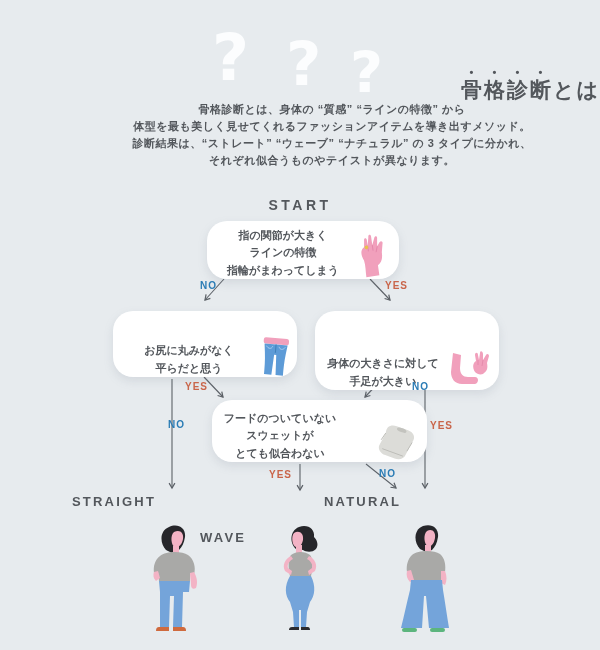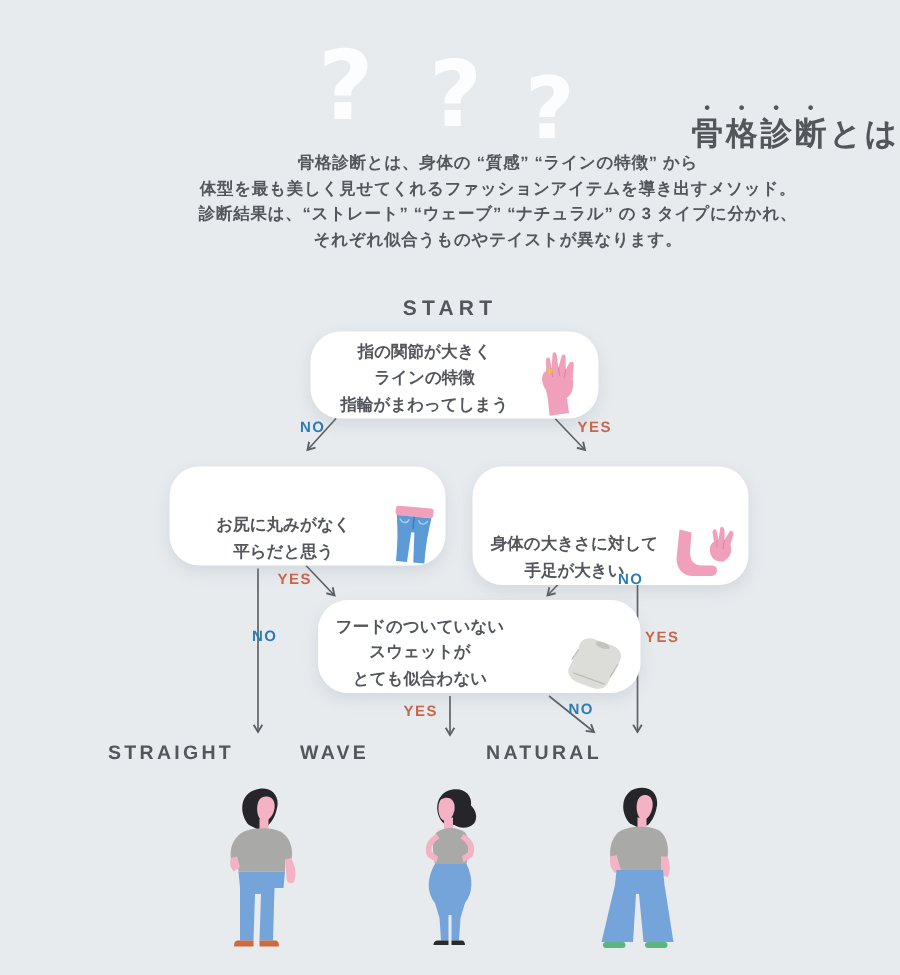--- a/index.html
+++ b/index.html
@@ -37,21 +37,21 @@
   .yes{color:#c9654a;}
   #no1{left:176px;top:280px;} #yes1{left:385px;top:280px;}
   #yes2{left:185px;top:381px;} #no2{left:388px;top:381px;}
   #no3{left:144px;top:419px;} #yes3{left:430px;top:420px;}
   #yes4{left:269px;top:469px;} #no4{left:355px;top:468px;}
 
   .connectors{position:absolute;left:0;top:0;width:600px;height:650px;pointer-events:none;}
 
   .result{position:absolute;top:494px;width:200px;text-align:left;
           font-size:13px;font-weight:bold;letter-spacing:2.2px;}
-  #r1{left:72px;} #r2{left:200px;} #r3{left:324px;}
+  #r1{left:72px;} #r2{left:200px;margin-top:36px;} #r3{left:324px;}
 
   .figure{position:absolute;top:524px;width:80px;height:118px;}
   #f1{left:132px;} #f2{left:260px;} #f3{left:384px;}
 
   .rot-n8{transform:rotate(-8deg);}
   .rot-p5{transform:rotate(5deg);}
 </style>
 </head>
 <body>
 

